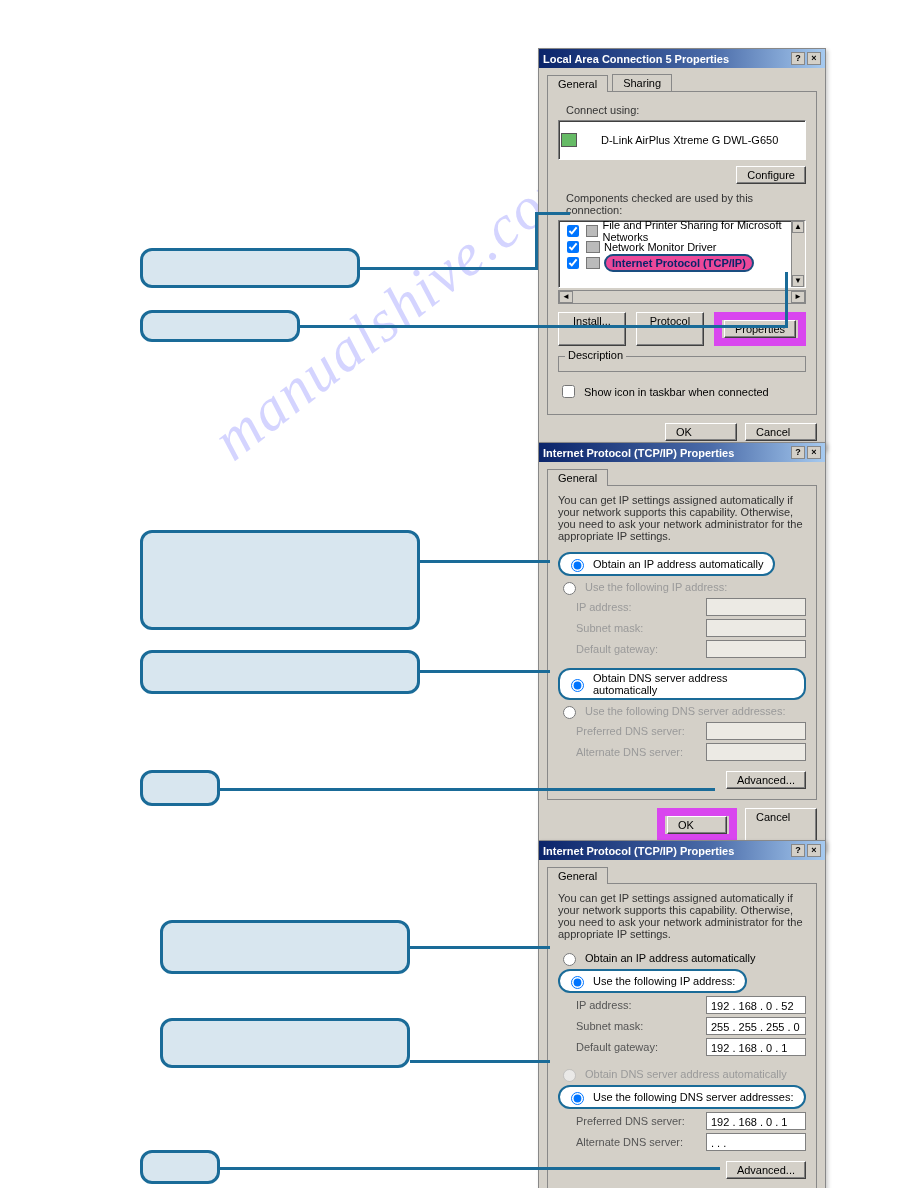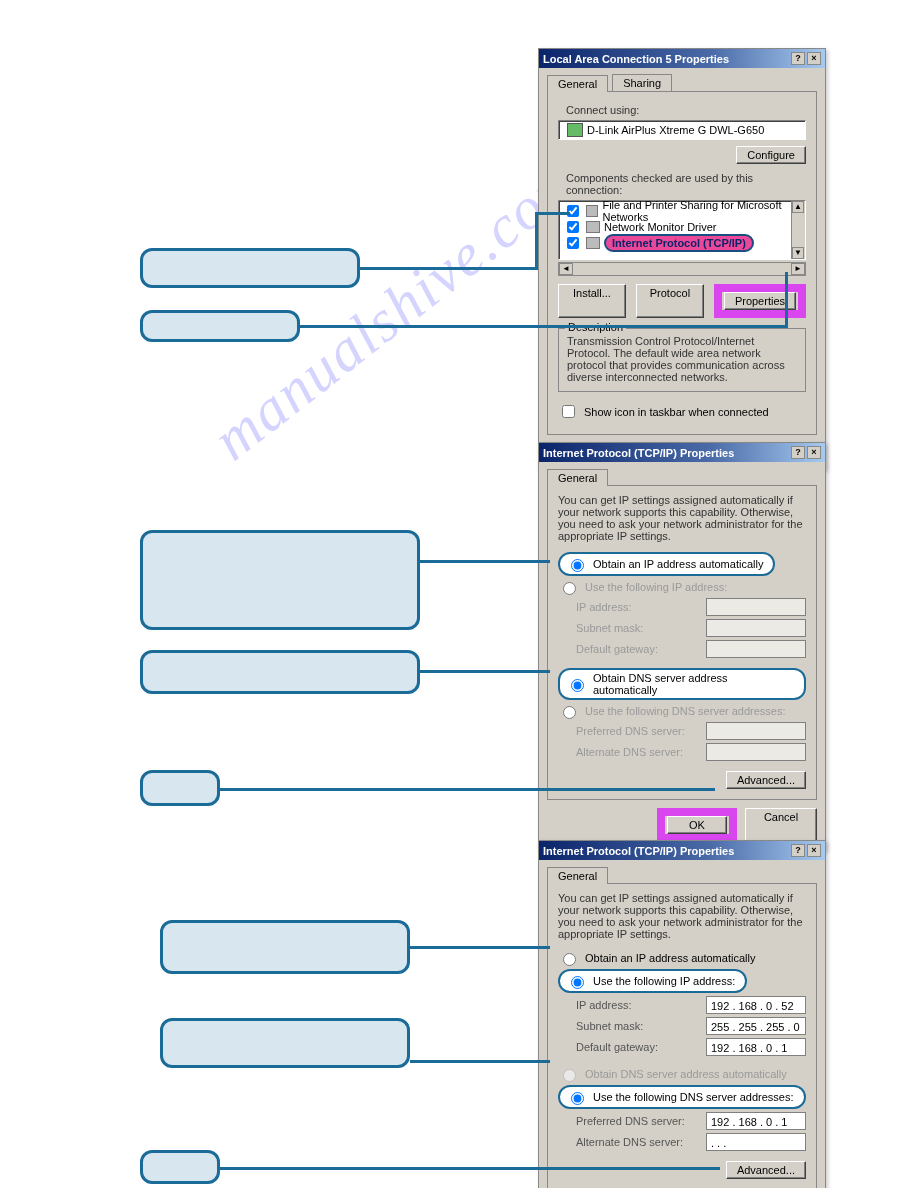--- a/index.html
+++ b/index.html
@@ -65,28 +65,27 @@
     box-shadow: inset 1px 1px 0 #404040;
   }
   .btn {
     background:#d4d0c8;
     border: 1px solid #404040;
     border-top-color:#fff;
     border-left-color:#fff;
     box-shadow: inset -1px -1px 0 #808080;
     padding: 2px 10px;
     font-size:11px;
-    text-align:center;
     display:inline-block;
   }
   .btnrow { display:flex; justify-content:flex-end; gap:8px; margin: 6px 8px 8px 8px; }
   .btnrow .btn { min-width:72px; }
-  .adapterbox { height:20px; padding:4px 8px; display:flex; align-items:center; gap:4px; font-size:11px; }
+  .adapterbox { height:40px; padding:4px 2px; display:flex; align-items:center; gap:24px; font-size:11px; }
   .nic-icon { width:16px; height:14px; background:#6b6; border:1px solid #555; }
-  .complist { height:60px; overflow:hidden; font-size:11px; padding:2px 4px; position:relative; }
+  .complist { height:68px; overflow:hidden; font-size:11px; padding:2px 4px; position:relative; }
   .crow { display:flex; align-items:center; gap:4px; height:16px; }
   .crow input[type=checkbox]{ width:12px; height:12px; }
   .highlight-sel {
     background:#ec4899;
     border: 2px solid #1a4d80;
     border-radius: 10px;
     padding: 1px 6px;
     color:#0a246a;
     font-weight:bold;
   }
@@ -206,21 +205,20 @@
       <div class="sbtn">◄</div>
       <div class="sbtn">►</div>
     </div>
     <div class="threebtn">
       <span class="btn">Install...</span>
       <span class="btn">Protocol</span>
       <span class="okpill" id="d1-props"><span class="btn" style="min-width:70px">Properties</span></span>
     </div>
     <div class="groupbox">
       <span class="glabel">Description</span>
-      <div class="smalltext">Transmission Control Protocol/Internet Protocol. The default wide area network protocol that provides communication across diverse interconnected networks.</div>
     </div>
     <div class="radio-row" style="margin-top:10px;">
       <input type="checkbox" style="">
       <span>Show icon in taskbar when connected</span>
     </div>
   </div>
   <div class="btnrow">
     <span class="btn">OK</span>
     <span class="btn">Cancel</span>
   </div>

